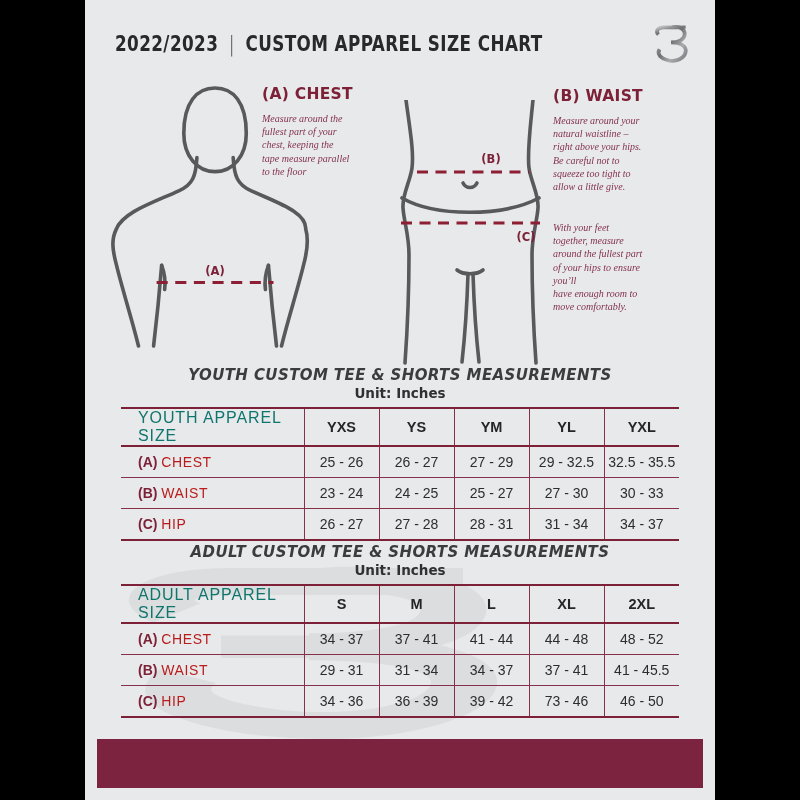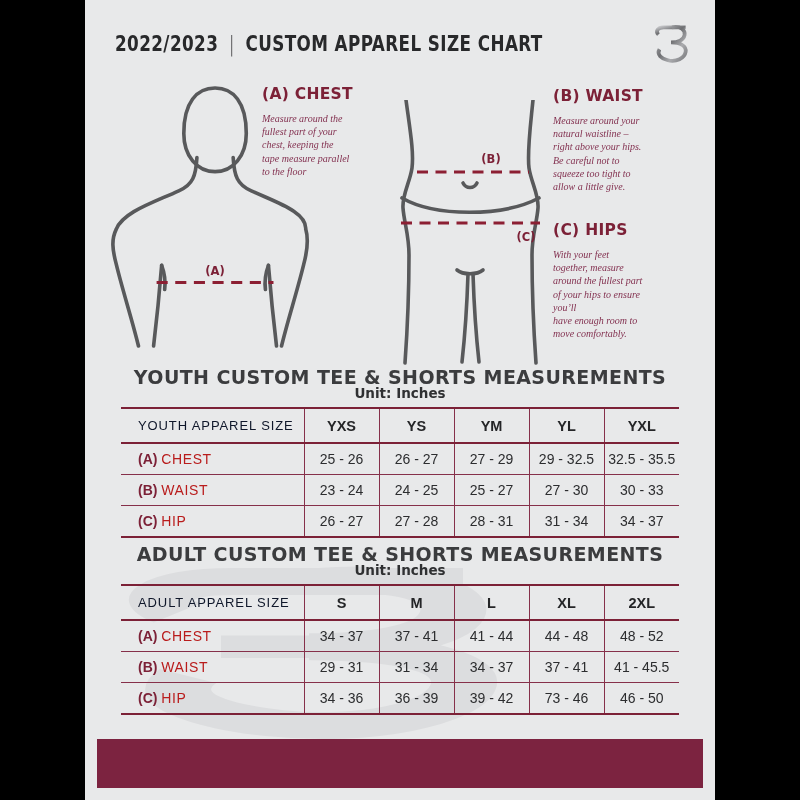--- a/index.html
+++ b/index.html
@@ -34,22 +34,23 @@
   .gtext p{
     margin:0;font-style:italic;font-size:10px;line-height:1.32;color:#833150;
     white-space:pre-line;font-family:Liberation Serif, serif;
   }
   .g-chest{left:177px;top:85px;width:195px;}
   .g-waist{left:468px;top:87px;width:160px;}
   .g-hips{left:468px;top:221px;width:162px;}
   
   .sec-title{
     position:absolute;left:0;width:630px;text-align:center;
-    font-weight:bold;font-size:19px;color:#3b3c3e;letter-spacing:.4px;
+    font-weight:bold;font-size:15px;color:#3b3c3e;letter-spacing:.4px;
     font-family:"DejaVu Sans", sans-serif;
+    font-style:italic;
   }
   .sec-unit{
     position:absolute;left:0;width:630px;text-align:center;
     font-weight:600;font-size:13.5px;color:#2f3032;
     font-family:"DejaVu Sans", sans-serif;
   }
   
   table.size{
     position:absolute;left:36px;width:558px;border-collapse:collapse;table-layout:fixed;
   }
@@ -59,21 +60,21 @@
     padding:0;height:30px;text-align:center;vertical-align:middle;
     font-size:14px;color:#2c2d2f;
   }
   table.size th{height:33px;}
   table.size th:first-child,table.size td:first-child{border-left:none;text-align:left;padding-left:17px;}
   table.size th:last-child,table.size td:last-child{border-right:none;}
   table.size thead th{
     border-top:2px solid #7c2137;border-bottom:2px solid #7c2137;
     font-weight:bold;font-size:14.5px;color:#242527;
   }
-  table.size thead th:first-child{font-weight:normal;letter-spacing:.9px;font-size:13px;color:#0f172a;}
+  table.size thead th:first-child{font-weight:normal;letter-spacing:.9px;font-size:16px;color:#0f766e;}
   table.size tbody td{border-bottom:1.5px solid #86304a;}
   table.size tbody tr:last-child td{border-bottom:2px solid #7c2137;}
   .rowkey{font-weight:bold;color:#7c2137;}
   .rowlabel{color:#b91c1c;letter-spacing:.6px;}
   .y-title{top:366px;} .y-unit{top:385px;} .y-table{top:407px;}
   .a-title{top:543px;} .a-unit{top:562px;} .a-table{top:584px;}
   
   .watermark{position:absolute;left:4px;top:550px;width:440px;height:198px;opacity:.85;}
   .footer-bar{
     position:absolute;left:12px;top:739px;width:606px;height:49px;background:#7c2340;
@@ -145,21 +146,20 @@
     <div class="gtext g-waist">
       <h3>(B) WAIST</h3>
       <p>Measure around your
 natural waistline –
 right above your hips.
 Be careful not to
 squeeze too tight to
 allow a little give.</p>
     </div>
     <div class="gtext g-hips">
-      <h3>(C) HIPS</h3>
       <p>With your feet
 together, measure
 around the fullest part
 of your hips to ensure
 you’ll
 have enough room to
 move comfortably.</p>
     </div>
   </div>
 

